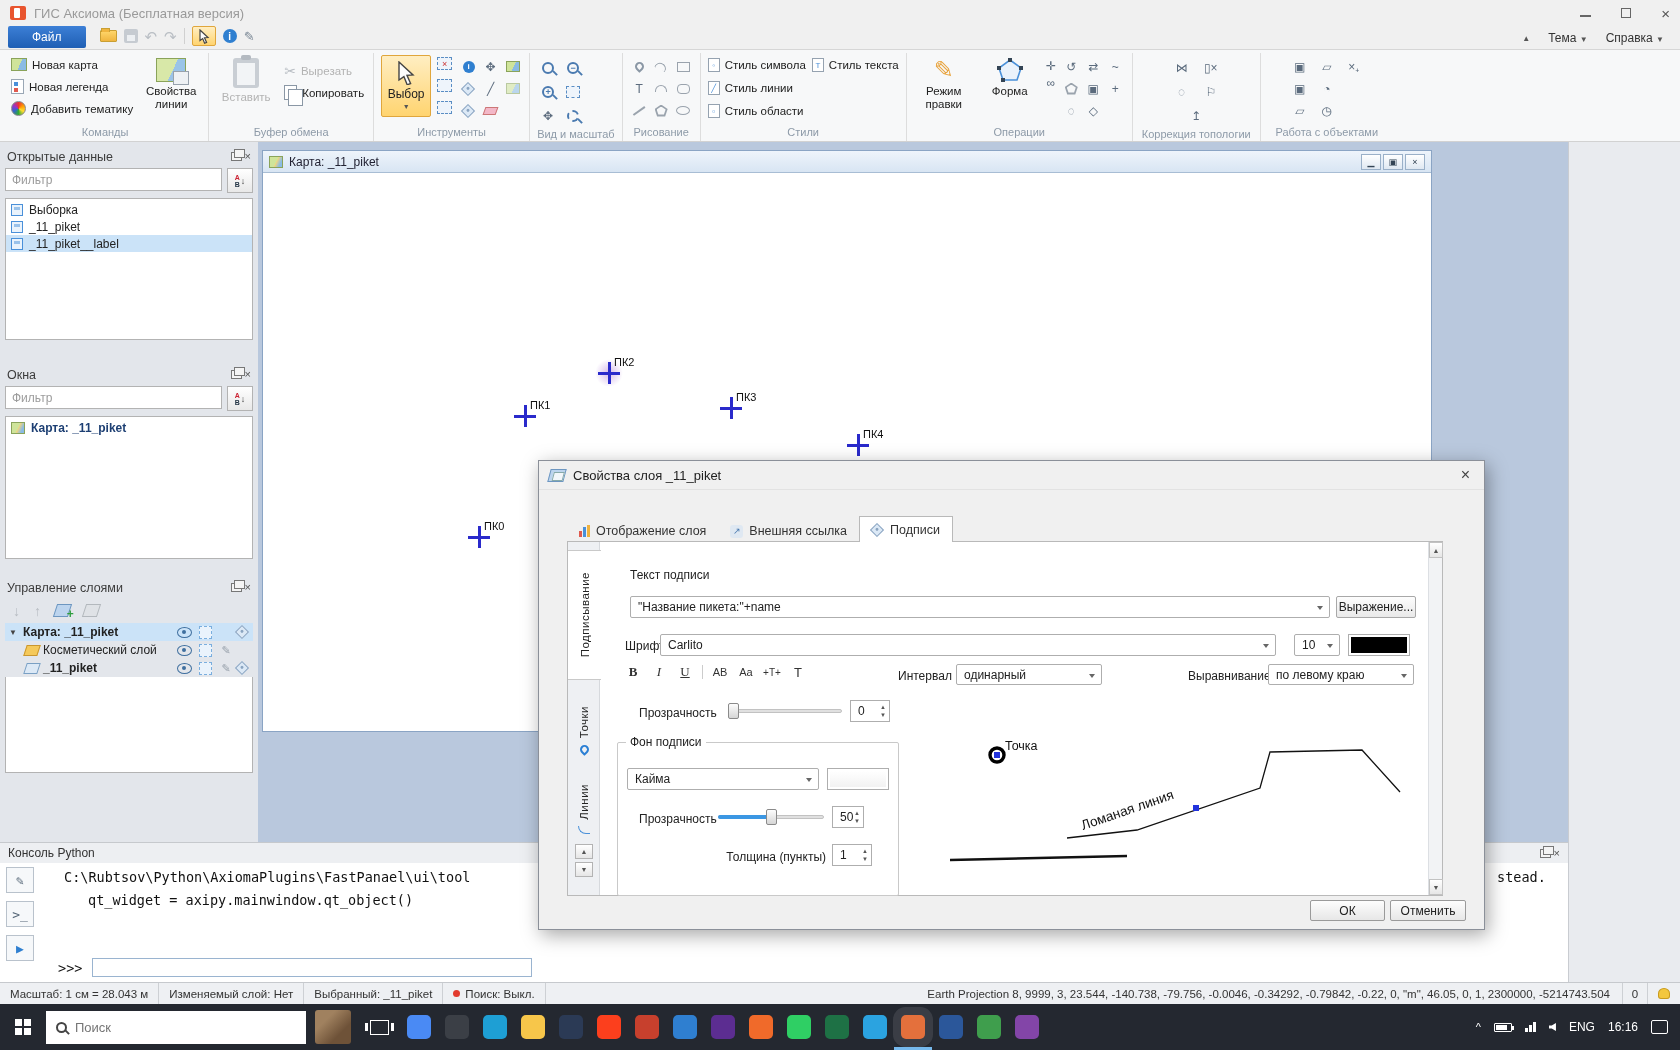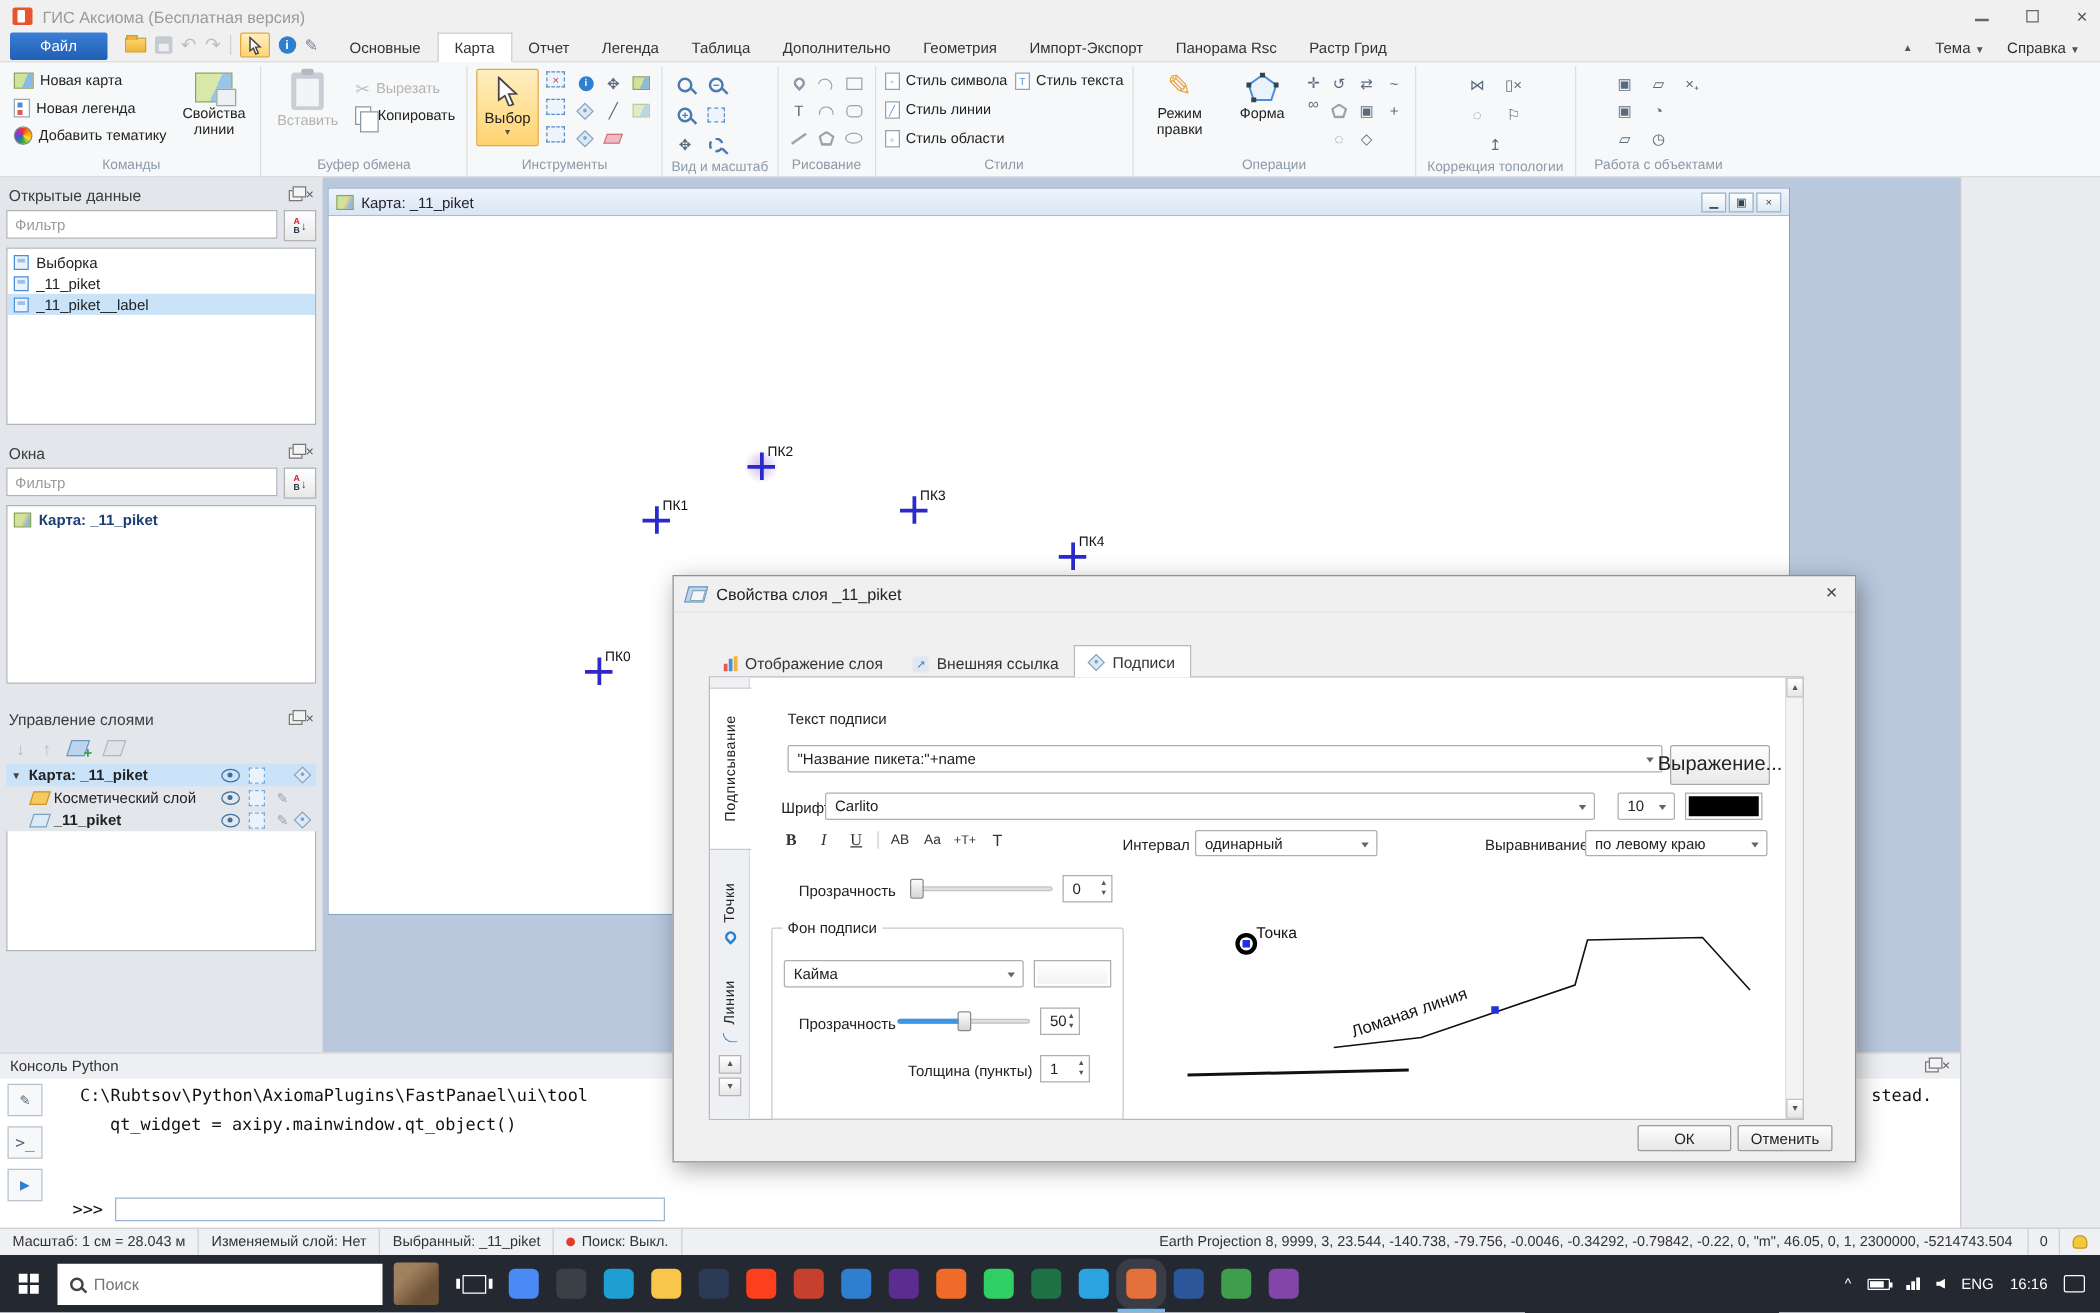--- a/index.html
+++ b/index.html
@@ -204,21 +204,21 @@
 .sidestrip{position:absolute;left:0;top:0;bottom:0;width:32px;background:#eef0f3;border-right:1px solid #d6d9dd}
 .vtab{position:absolute;left:0;width:32px;display:flex;flex-direction:column;align-items:center;justify-content:center;gap:6px}
 .vtab.active{background:#fff;border-top:1px solid #c9c9c9;border-bottom:1px solid #c9c9c9;left:0;width:33px}
 .vtxt{writing-mode:vertical-rl;transform:rotate(180deg);font-size:11.5px;color:#222;letter-spacing:.5px}
 .vt-pin{width:9px;height:9px;border:2px solid #2a7fd4;border-radius:50% 50% 50% 0;transform:rotate(-45deg)}
 .vt-line{width:12px;height:8px;border:1.5px solid #4a90d9;border-top:none;border-right:none;border-radius:0 0 0 10px}
 .sarr{position:absolute;left:7px;width:18px;height:15px;border:1px solid #b3b3b3;background:linear-gradient(#fff,#e6e6e6);display:flex;align-items:center;justify-content:center;font-size:7px;color:#555}
 .dlbl{position:absolute;font-size:12px;color:#222;white-space:nowrap}
 .combo{position:absolute;background:#fff;border:1px solid #aeaeae;border-radius:2px;font-size:12px;display:flex;align-items:center;padding:0 20px 0 7px;height:22px;white-space:nowrap}
 .combo::after{content:"";position:absolute;right:6px;top:9px;border:3.5px solid transparent;border-top:4.5px solid #666}
-.dbtn{position:absolute;height:32px;background:linear-gradient(#fdfdfd,#e9e9e9);border:1px solid #a8a8a8;border-radius:2px;font-size:16px;display:flex;align-items:center;justify-content:center}
+.dbtn{position:absolute;height:22px;background:linear-gradient(#fdfdfd,#e9e9e9);border:1px solid #a8a8a8;border-radius:2px;font-size:12px;display:flex;align-items:center;justify-content:center}
 .swatch{position:absolute;height:22px;border:1px solid #aeaeae;background:#fff;display:flex;align-items:center;padding:2px}
 .swatch .fill{flex:1;height:100%}
 .fmtbar{position:absolute;display:flex;align-items:center;gap:8px;font-size:13px;color:#333}
 .fmtbar .fb{width:18px;text-align:center}
 .fmtbar .sepl{width:1px;height:14px;background:#ccc}
 .slider{position:absolute;height:16px}
 .slider .track{position:absolute;top:6px;left:0;right:0;height:4px;background:#e0e0e0;border:1px solid #c2c2c2;border-radius:2px}
 .slider .fill{position:absolute;top:6px;left:0;height:4px;background:#3b97e3;border-radius:2px}
 .slider .thumb{position:absolute;top:0;width:11px;height:16px;background:linear-gradient(#fdfdfd,#d6d6d6);border:1px solid #8a8a8a;border-radius:2px}
 .spin{position:absolute;height:22px;background:#fff;border:1px solid #aeaeae;font-size:12px;display:flex;align-items:center;padding-left:7px}
@@ -254,32 +254,20 @@
       <span class="ic-redo">↷</span>
       <span class="qa-sep"></span>
       <span class="hlbox">
           <svg width="12" height="15">
             <path d="M2 1 L10 8.5 L6.5 8.7 L8.6 13.4 L6.6 14.2 L4.7 9.6 L2 11.6 Z" fill="#fdfdfd" stroke="#444" stroke-width="1.2"></path>
           </svg>
         </span>
       <span class="ic-info">i</span>
       <span class="ic-pen">✎</span>
     </span>
-    <span class="rtabs">
-      <span class="rtab">Основные</span>
-      <span class="rtab active">Карта</span>
-      <span class="rtab">Отчет</span>
-      <span class="rtab">Легенда</span>
-      <span class="rtab">Таблица</span>
-      <span class="rtab">Дополнительно</span>
-      <span class="rtab">Геометрия</span>
-      <span class="rtab">Импорт-Экспорт</span>
-      <span class="rtab">Панорама Rsc</span>
-      <span class="rtab">Растр Грид</span>
-    </span>
     <span class="menu-right">
       <span class="caret">▲</span>
       <span><span>Тема</span> <span class="caret">▼</span></span>
       <span><span>Справка</span> <span class="caret">▼</span></span>
     </span>
   </div>
 
   <div class="ribbon">
 
     <div class="rgroup">
@@ -547,21 +535,21 @@
                 <span class="ic-table"></span>
                 <span>_11_piket</span>
               </div>
             <div class="prow sel">
                 <span class="ic-table"></span>
                 <span>_11_piket__label</span>
               </div>
           </div>
         </div>
 
-        <div class="panel" style="margin-top:12px">
+        <div class="panel" style="margin-top:24px">
           <div class="panel-h">
             <span>Окна</span>
             <span class="ph-btns">
               <span class="ico-float"></span>
               <span class="ico-x">×</span>
             </span>
           </div>
           <div class="filter-row">
             <input class="filter-input" placeholder="Фильтр" style="">
             <span class="sort-btn">

